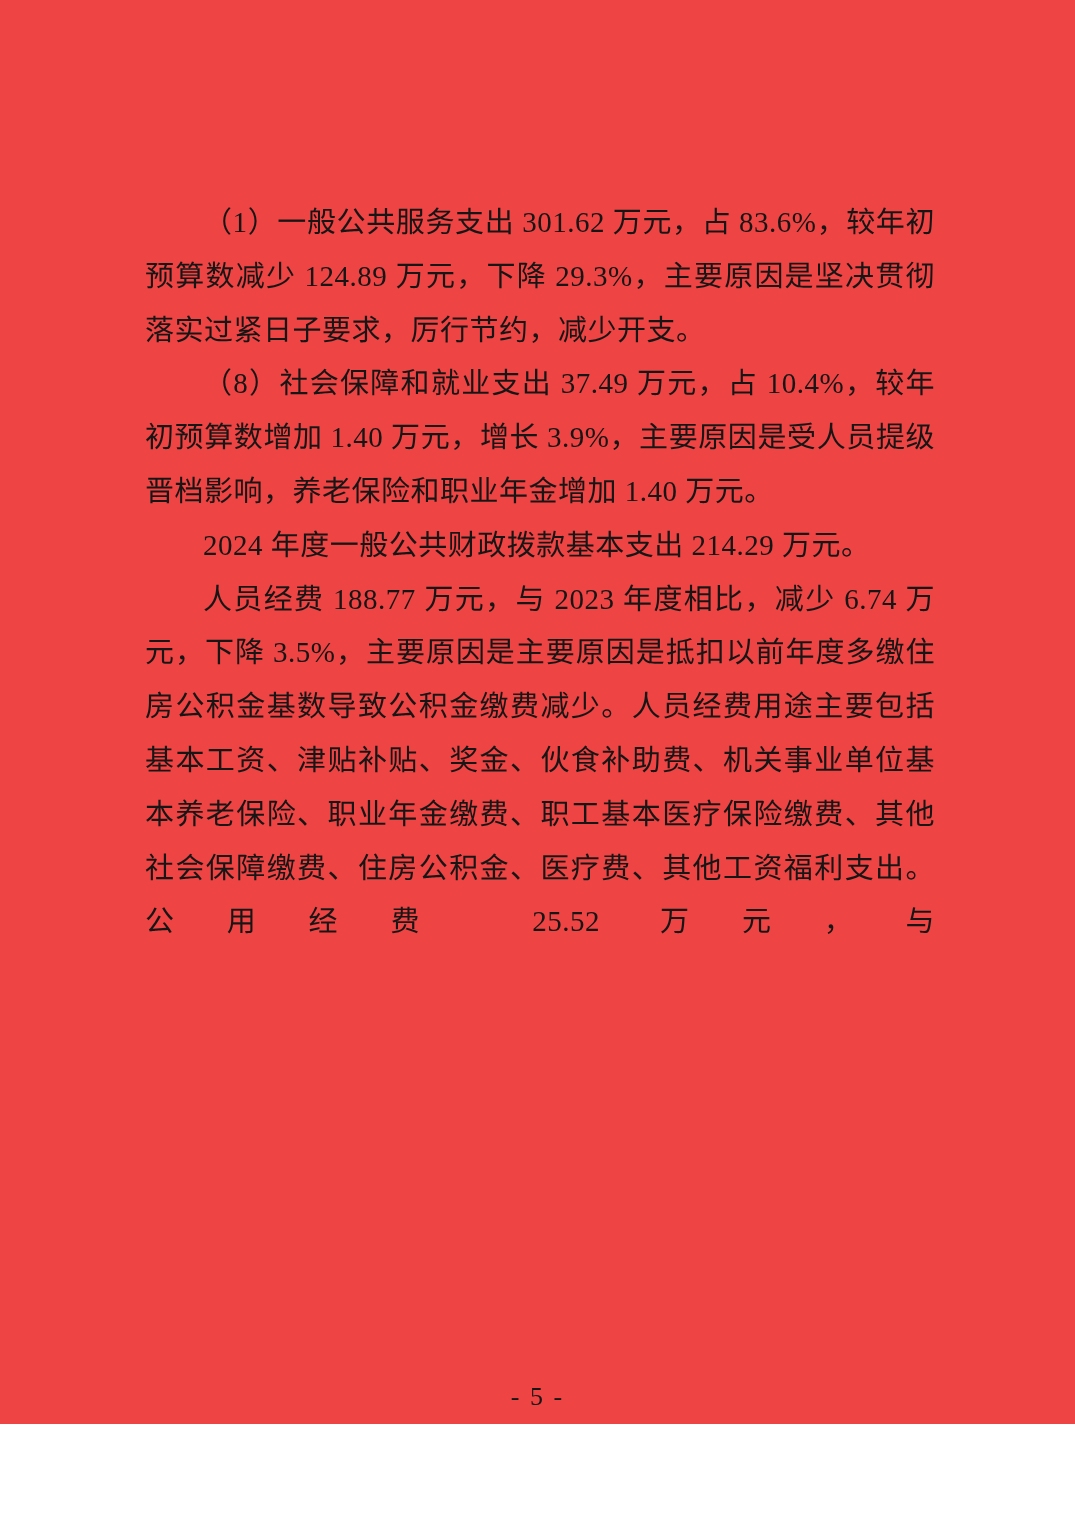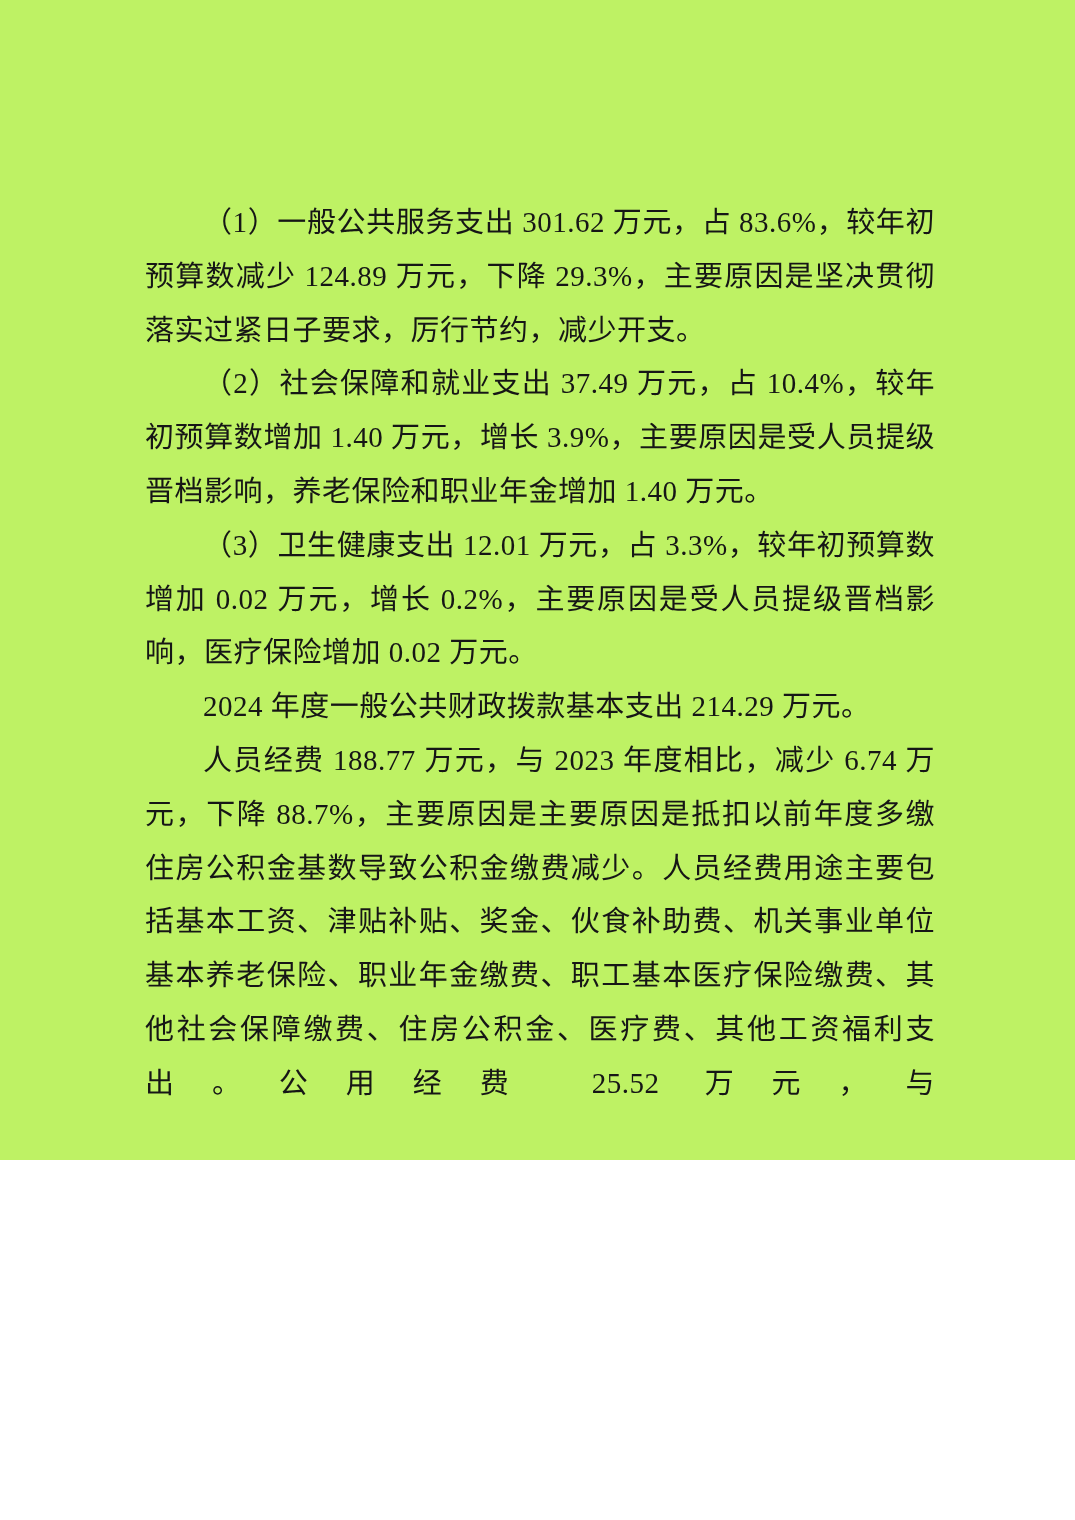--- a/index.html
+++ b/index.html
@@ -3,22 +3,22 @@
 <meta charset="utf-8">
 <style>
   html, body {
     margin: 0;
     padding: 0;
     background: #ffffff;
   }
   .page {
     position: relative;
     width: 1075px;
-    height: 1160px;
-    background: #bef264;
+    height: 1424px;
+    background: #ef4444;
     color: #161616;
     font-family: "Liberation Serif", "DejaVu Serif", serif;
     overflow: hidden;
   }
   .content {
     position: absolute;
     left: 145px;
     top: 196px;
     width: 790px;
   }
@@ -50,22 +50,21 @@
     letter-spacing: 2px;
     color: #161616;
   }
 </style>
 </head>
 <body>
 
 <div class="page">
   <div class="content">
     <p class="body">（1）一般公共服务支出 301.62 万元，占 83.6%，较年初预算数减少 124.89 万元，下降 29.3%，主要原因是坚决贯彻落实过紧日子要求，厉行节约，减少开支。</p>
-    <p class="body">（2）社会保障和就业支出 37.49 万元，占 10.4%，较年初预算数增加 1.40 万元，增长 3.9%，主要原因是受人员提级晋档影响，养老保险和职业年金增加 1.40 万元。</p>
-    <p class="body">（3）卫生健康支出 12.01 万元，占 3.3%，较年初预算数增加 0.02 万元，增长 0.2%，主要原因是受人员提级晋档影响，医疗保险增加 0.02 万元。</p>
+    <p class="body">（8）社会保障和就业支出 37.49 万元，占 10.4%，较年初预算数增加 1.40 万元，增长 3.9%，主要原因是受人员提级晋档影响，养老保险和职业年金增加 1.40 万元。</p>
     <p class="body">2024 年度一般公共财政拨款基本支出 214.29 万元。</p>
-    <p class="body continued">人员经费 188.77 万元，与 2023 年度相比，减少 6.74 万元，下降 88.7%，主要原因是主要原因是抵扣以前年度多缴住房公积金基数导致公积金缴费减少。人员经费用途主要包括基本工资、津贴补贴、奖金、伙食补助费、机关事业单位基本养老保险、职业年金缴费、职工基本医疗保险缴费、其他社会保障缴费、住房公积金、医疗费、其他工资福利支出。公用经费 25.52 万元，与</p>
+    <p class="body continued">人员经费 188.77 万元，与 2023 年度相比，减少 6.74 万元，下降 3.5%，主要原因是主要原因是抵扣以前年度多缴住房公积金基数导致公积金缴费减少。人员经费用途主要包括基本工资、津贴补贴、奖金、伙食补助费、机关事业单位基本养老保险、职业年金缴费、职工基本医疗保险缴费、其他社会保障缴费、住房公积金、医疗费、其他工资福利支出。公用经费 25.52 万元，与</p>
   </div>
 
   <div class="page-footer">
     <span>- 5 -</span>
   </div>
 </div>
 
 </body></html>

